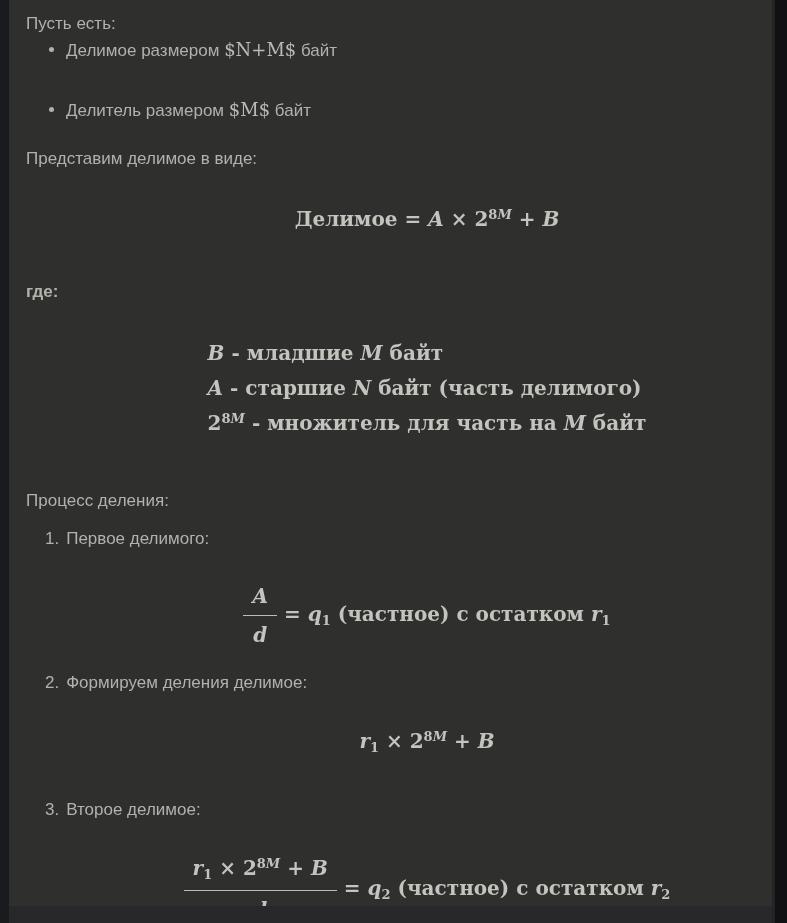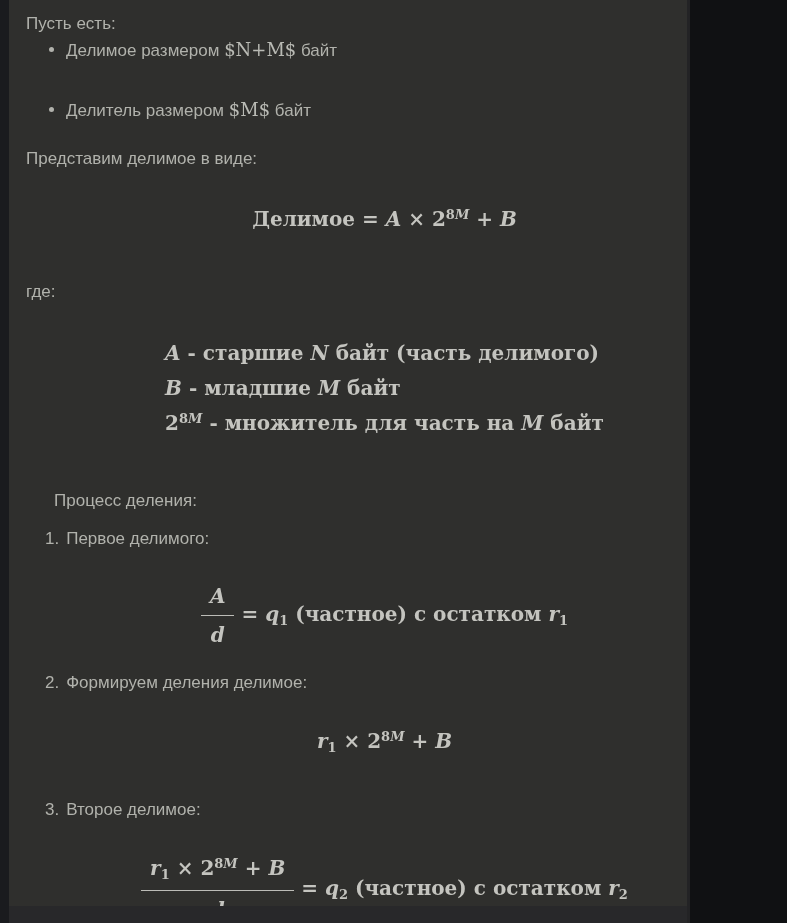--- a/index.html
+++ b/index.html
@@ -1,37 +1,37 @@
 <!DOCTYPE html>
 <html><head>
 <meta charset="utf-8">
 <style>
   html,body{margin:0;padding:0;background:#101113;}
   .screen{
-    position:relative;width:690px;height:923px;overflow:hidden;
+    position:relative;width:775px;height:923px;overflow:hidden;
     background:#1a1b1e;
     font-family:"Liberation Sans",sans-serif;
   }
   .content{
     position:absolute;left:9px;top:0;right:0;bottom:0;
     background:#2f2f2d;
     padding:10px 20px 0 17px;box-sizing:border-box;
   }
   .bottom-strip{position:absolute;left:9px;right:0;bottom:0;height:17px;background:#28282a;}
   .right-strip{position:absolute;right:0;top:0;bottom:0;width:3px;background:#232325;}
 
   .text{font-size:17px;line-height:23px;color:#b1b2ac;margin:0;}
   .mt-intro{margin-top:2px;}
   .bullet-row{position:relative;padding-left:40px;font-size:17px;line-height:23px;color:#b1b2ac;}
   .bullet-row.first{margin-top:3px;}
   .bullet-row + .bullet-row{margin-top:36px;}
   .bullet-dot{position:absolute;left:23px;top:9px;width:5px;height:5px;border-radius:50%;background:#b1b2ac;}
   .mt-represent{margin-top:25px;}
-  .mt-where{margin-top:45px;}
-  .mt-process{margin-top:46px;margin-left:28px;}
+  .mt-where{margin-top:45px;font-weight:bold;}
+  .mt-process{margin-top:46px;}
 
   .step-row{display:flex;gap:7px;margin-left:19px;font-size:17px;line-height:23px;color:#b1b2ac;}
   .step-1{margin-top:15px;}
   .step-2{margin-top:23px;}
   .step-3{margin-top:41px;}
 
   .math{font-family:"DejaVu Serif","Liberation Serif",serif;color:#c4c4bf;font-size:20px;line-height:26px;font-weight:bold;}
   .math-display{margin-left:73px;text-align:center;}
   .f1{margin-top:36px;}
   .defs{margin-top:33px;}
@@ -72,22 +72,22 @@
     <p class="text mt-represent">Представим делимое в виде:</p>
 
     <div class="math-display f1">
       <span class="math"><span class="mu">Делимое</span><span class="mu"> = </span><span class="mi">A</span><span class="mu"> × </span><span class="mu">2</span><span class="mu sup">8</span><span class="mi sup">M</span><span class="mu"> + </span><span class="mi">B</span></span>
     </div>
 
     <p class="text mt-where">где:</p>
 
     <div class="math-display defs">
       <span class="align-block">
+        <span class="math"><span class="mi">B</span><span class="mu"> - младшие </span><span class="mi">M</span><span class="mu"> байт</span></span>
         <span class="math"><span class="mi">A</span><span class="mu"> - старшие </span><span class="mi">N</span><span class="mu"> байт (часть делимого)</span></span>
-        <span class="math"><span class="mi">B</span><span class="mu"> - младшие </span><span class="mi">M</span><span class="mu"> байт</span></span>
         <span class="math"><span class="mu">2</span><span class="mu sup">8</span><span class="mi sup">M</span><span class="mu"> - множитель для часть на </span><span class="mi">M</span><span class="mu"> байт</span></span>
       </span>
     </div>
 
     <p class="text mt-process">Процесс деления:</p>
 
     <div class="step-row step-1">
       <span>1.</span>
       <span>Первое делимого:</span>
     </div>

